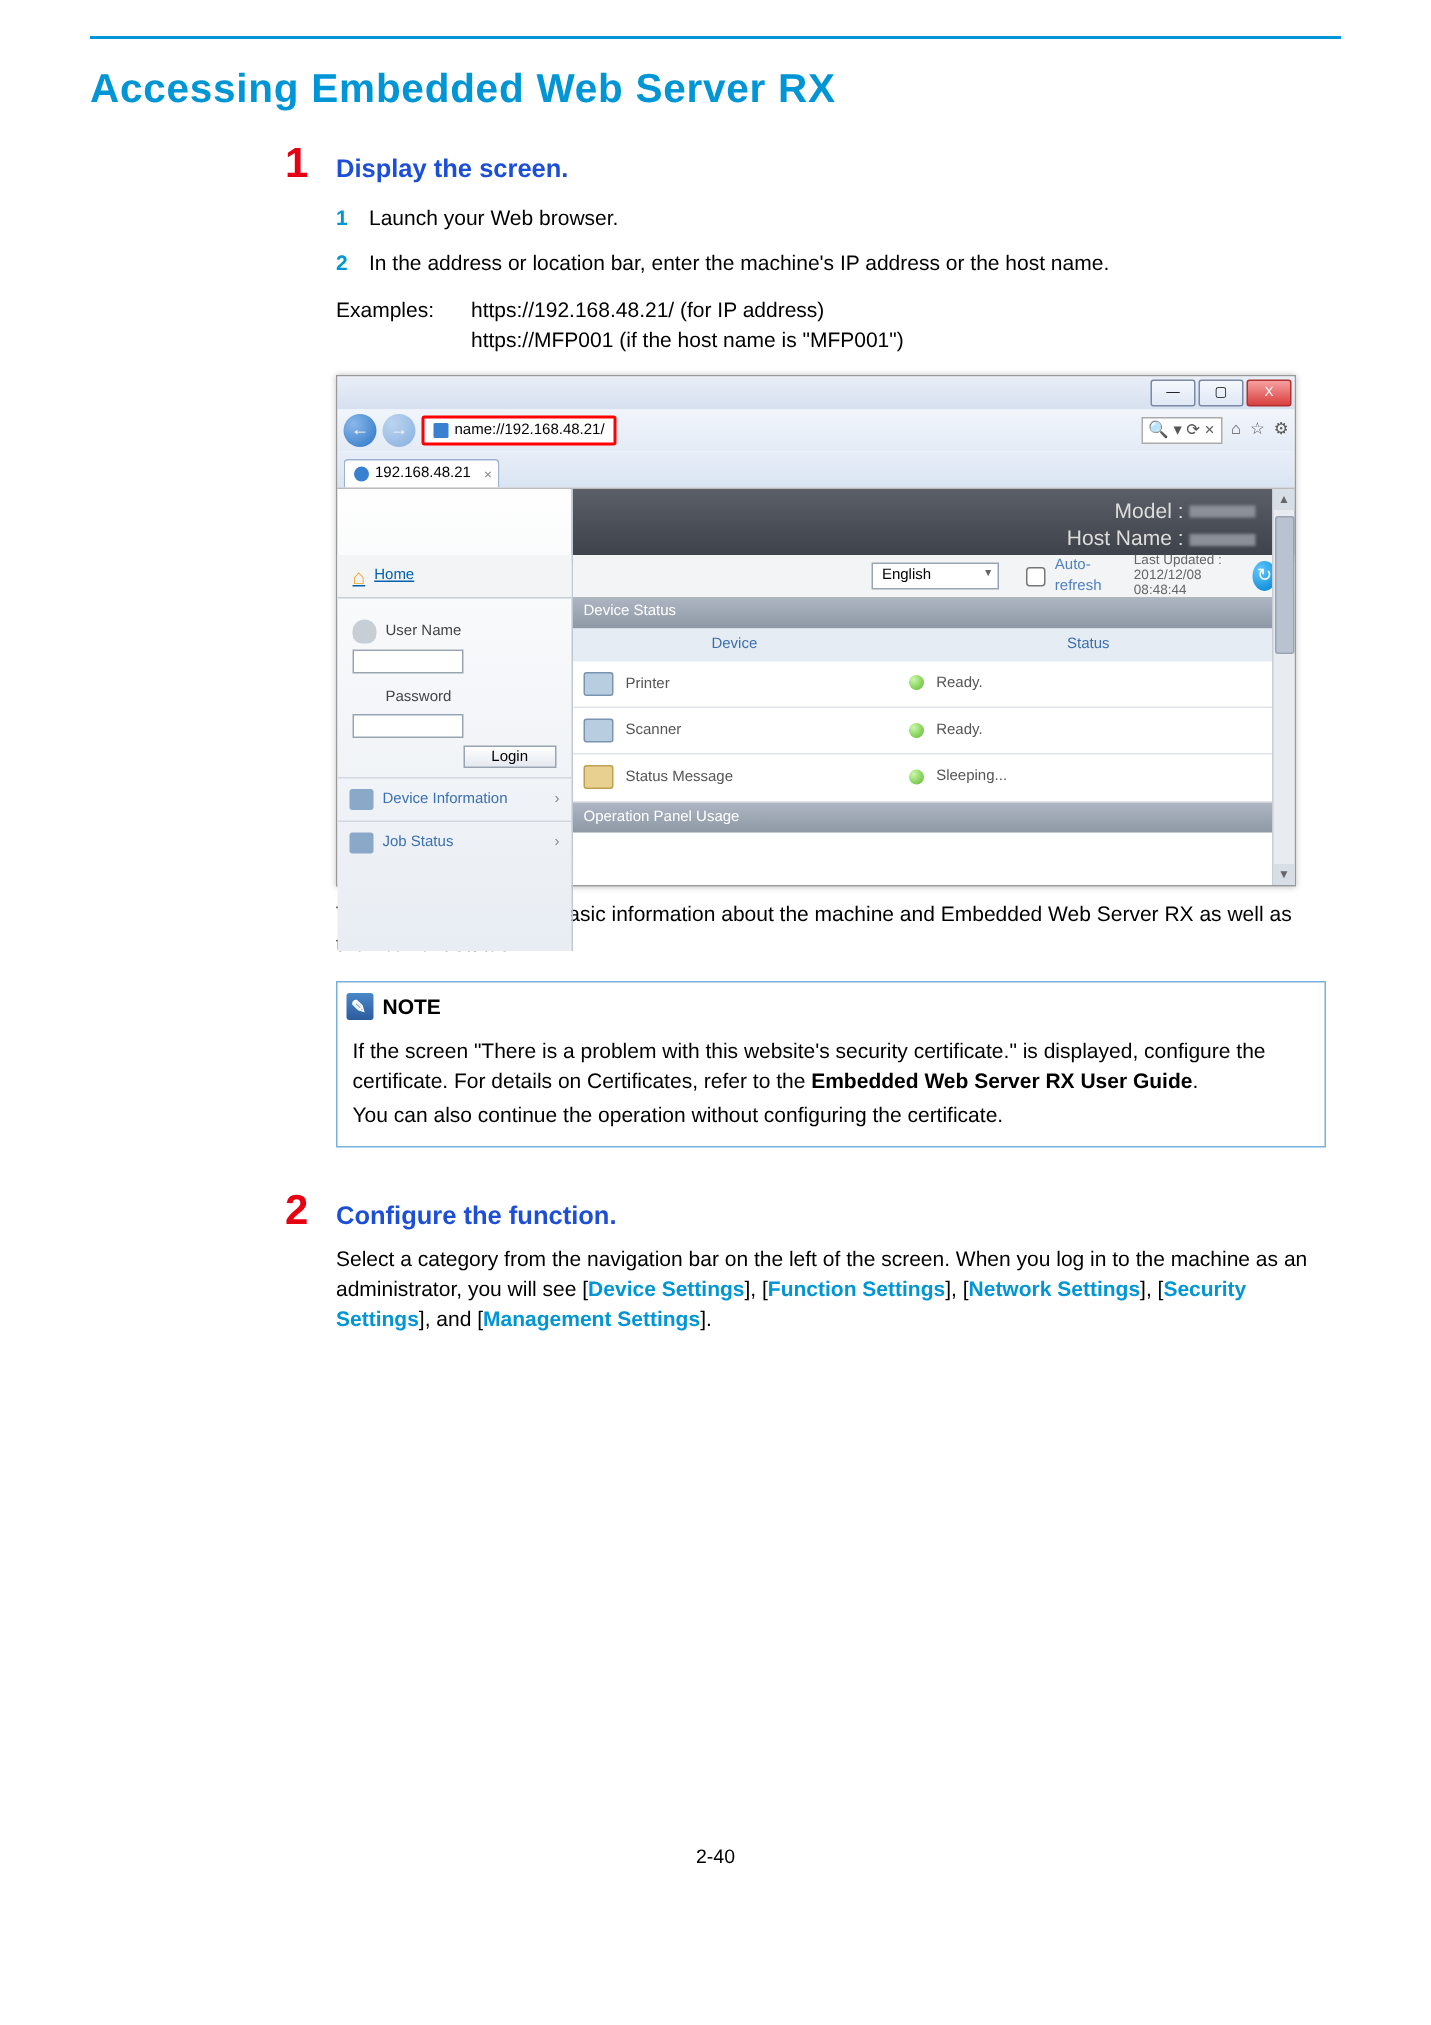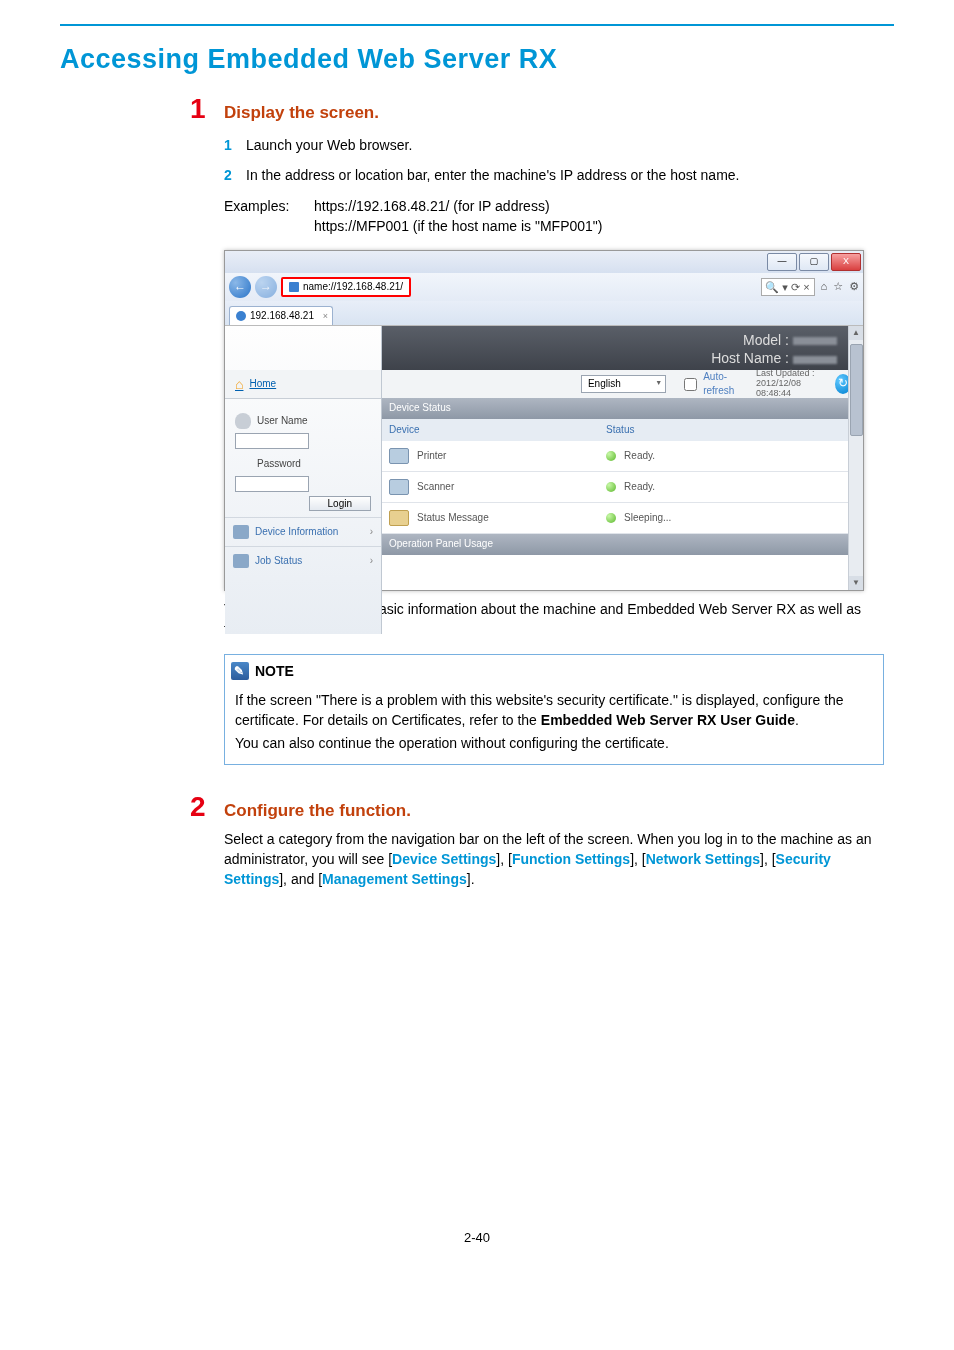--- a/index.html
+++ b/index.html
@@ -42,21 +42,21 @@
     font-weight: 900;
     font-size: 28px;
     color: #e60012;
     width: 34px;
     flex-shrink: 0;
   }
   .step-title {
     font-family: Arial, Helvetica, sans-serif;
     font-weight: 900;
     font-size: 17px;
-    color: #c2410c;
+    color: #1d4ed8;
   }
   .body-col {
     margin-left: 164px;
     margin-right: 10px;
     font-size: 14px;
     line-height: 1.45;
   }
   .sub-item {
     display: flex;
     margin: 10px 0;
@@ -287,21 +287,21 @@
     color: #fff;
     font-size: 10px;
     padding: 3px 8px;
   }
   .ss-main table {
     width: 100%;
     border-collapse: collapse;
     font-size: 10px;
   }
   .ss-main th {
-    text-align: left;
+    text-align: center;
     color: #3a70b0;
     font-weight: normal;
     padding: 4px 8px;
     background: #e6ecf3;
   }
   .ss-main td {
     padding: 7px 8px;
     border-bottom: 1px solid #e0e4ea;
     color: #555;
   }

